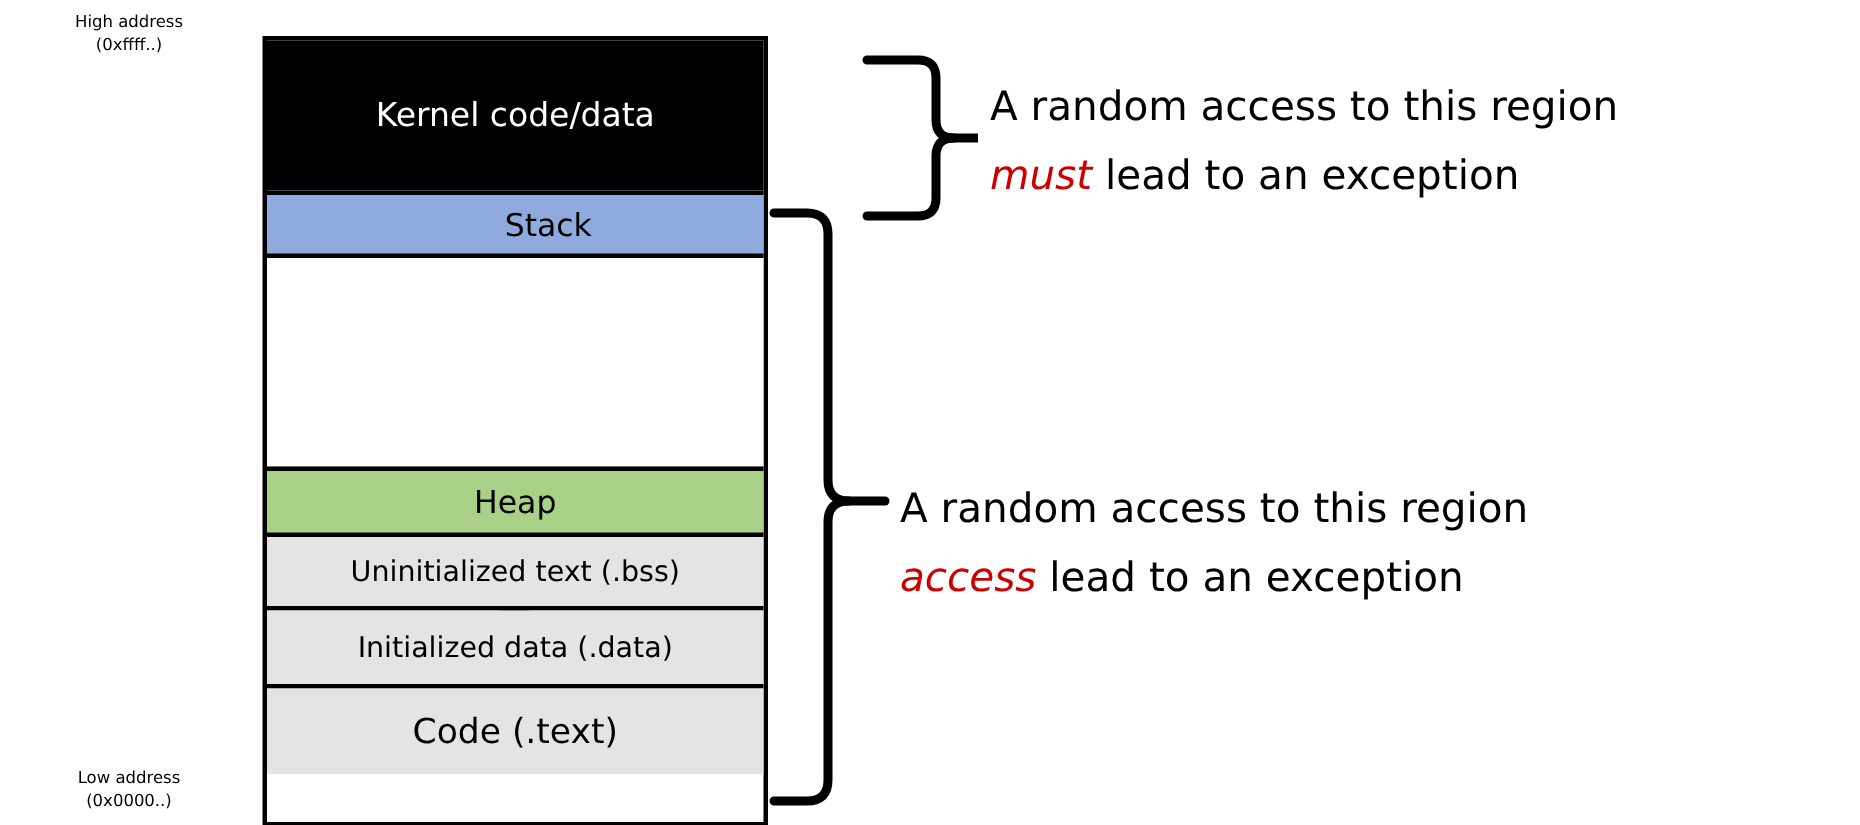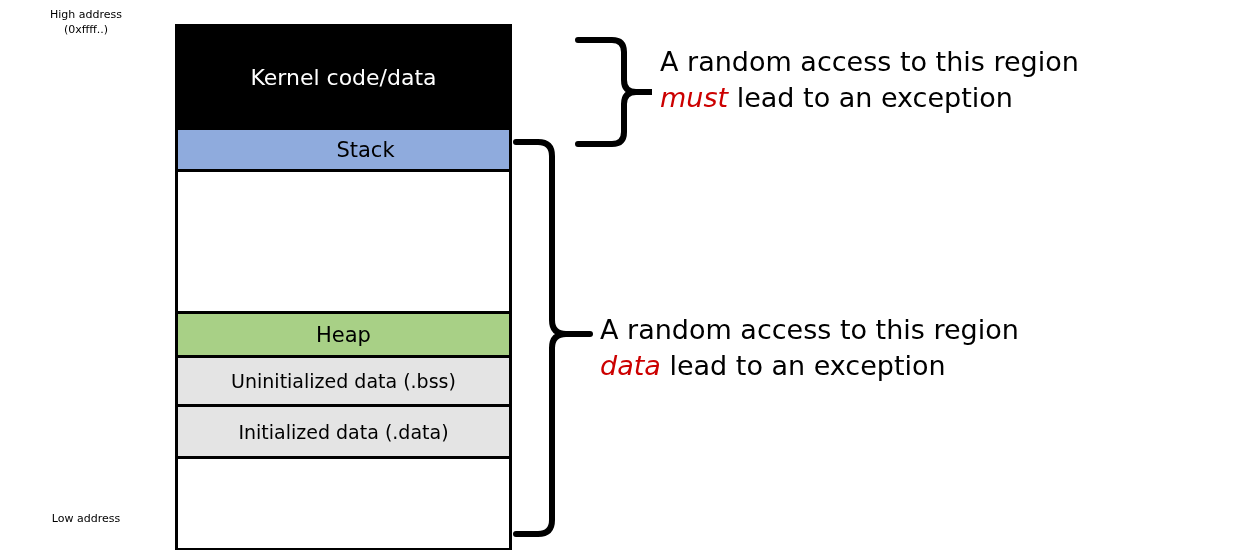--- a/index.html
+++ b/index.html
@@ -122,21 +122,21 @@
   
   .annotation {
     position: absolute;
     font-size: 27px;
     line-height: 1.34;
     color: #000;
     white-space: nowrap;
   }
   #annotation-kernel { left: 660px; top: 44px; }
   #annotation-user   { left: 600px; top: 312px; }
-  .annotation .ann-line { display: block; }
+  .annotation .ann-line { display: block; margin-top: 10px; }
   .emph {
     font-style: italic;
     color: #cc0000;
   }
 </style>
 </head>
 <body>
 
 <div class="addr-label" id="addr-high">
   <span>High address</span>
@@ -166,45 +166,49 @@
         <polygon points="168,75 152,99 184,99" fill="#000"></polygon>
       </g>
     </svg>
   </div>
 
   <div class="seg" id="seg-heap">
     <span class="seg-label">Heap</span>
   </div>
 
   <div class="seg" id="seg-bss">
-    <span class="seg-label">Uninitialized data (.bss)</span>
+    <span class="seg-label">Uninitialized text (.bss)</span>
   </div>
 
   <div class="seg" id="seg-data">
     <span class="seg-label">Initialized data (.data)</span>
   </div>
 
+  <div class="seg" id="seg-text">
+    <span class="seg-label">Code (.text)</span>
+  </div>
 
 </div>
 
 <div class="addr-label" id="addr-low">
   <span>Low address</span>
+  <span class="addr-line2">(0x0000..)</span>
 </div>
 
 <svg class="brace" id="brace-kernel" viewBox="0 0 80 112">
   <path d="M 6 4 H 40 Q 52 4 52 16 V 44 Q 52 56 64 56 Q 52 56 52 68 V 96 Q 52 108 40 108 H 6" fill="none" stroke="#000" stroke-width="6" stroke-linecap="round" stroke-linejoin="round"></path>
   <line x1="62" y1="56" x2="84" y2="56" stroke="#000" stroke-width="6" stroke-linecap="round"></line>
 </svg>
 
 <div class="annotation" id="annotation-kernel">
   <span class="ann-line">A random access to this region</span>
   <span class="ann-line"><em class="emph">must</em><span> lead to an exception</span></span>
 </div>
 
 <svg class="brace" id="brace-user" viewBox="0 0 90 400">
   <path d="M 6 4 H 28 Q 42 4 42 18 V 182 Q 42 196 56 196 Q 42 196 42 210 V 382 Q 42 396 28 396 H 6" fill="none" stroke="#000" stroke-width="6" stroke-linecap="round" stroke-linejoin="round"></path>
   <line x1="54" y1="196" x2="80" y2="196" stroke="#000" stroke-width="6" stroke-linecap="round"></line>
 </svg>
 
 <div class="annotation" id="annotation-user">
   <span class="ann-line">A random access to this region</span>
-  <span class="ann-line"><em class="emph">data</em><span> lead to an exception</span></span>
+  <span class="ann-line"><em class="emph">access</em><span> lead to an exception</span></span>
 </div>
 
 </body></html>

